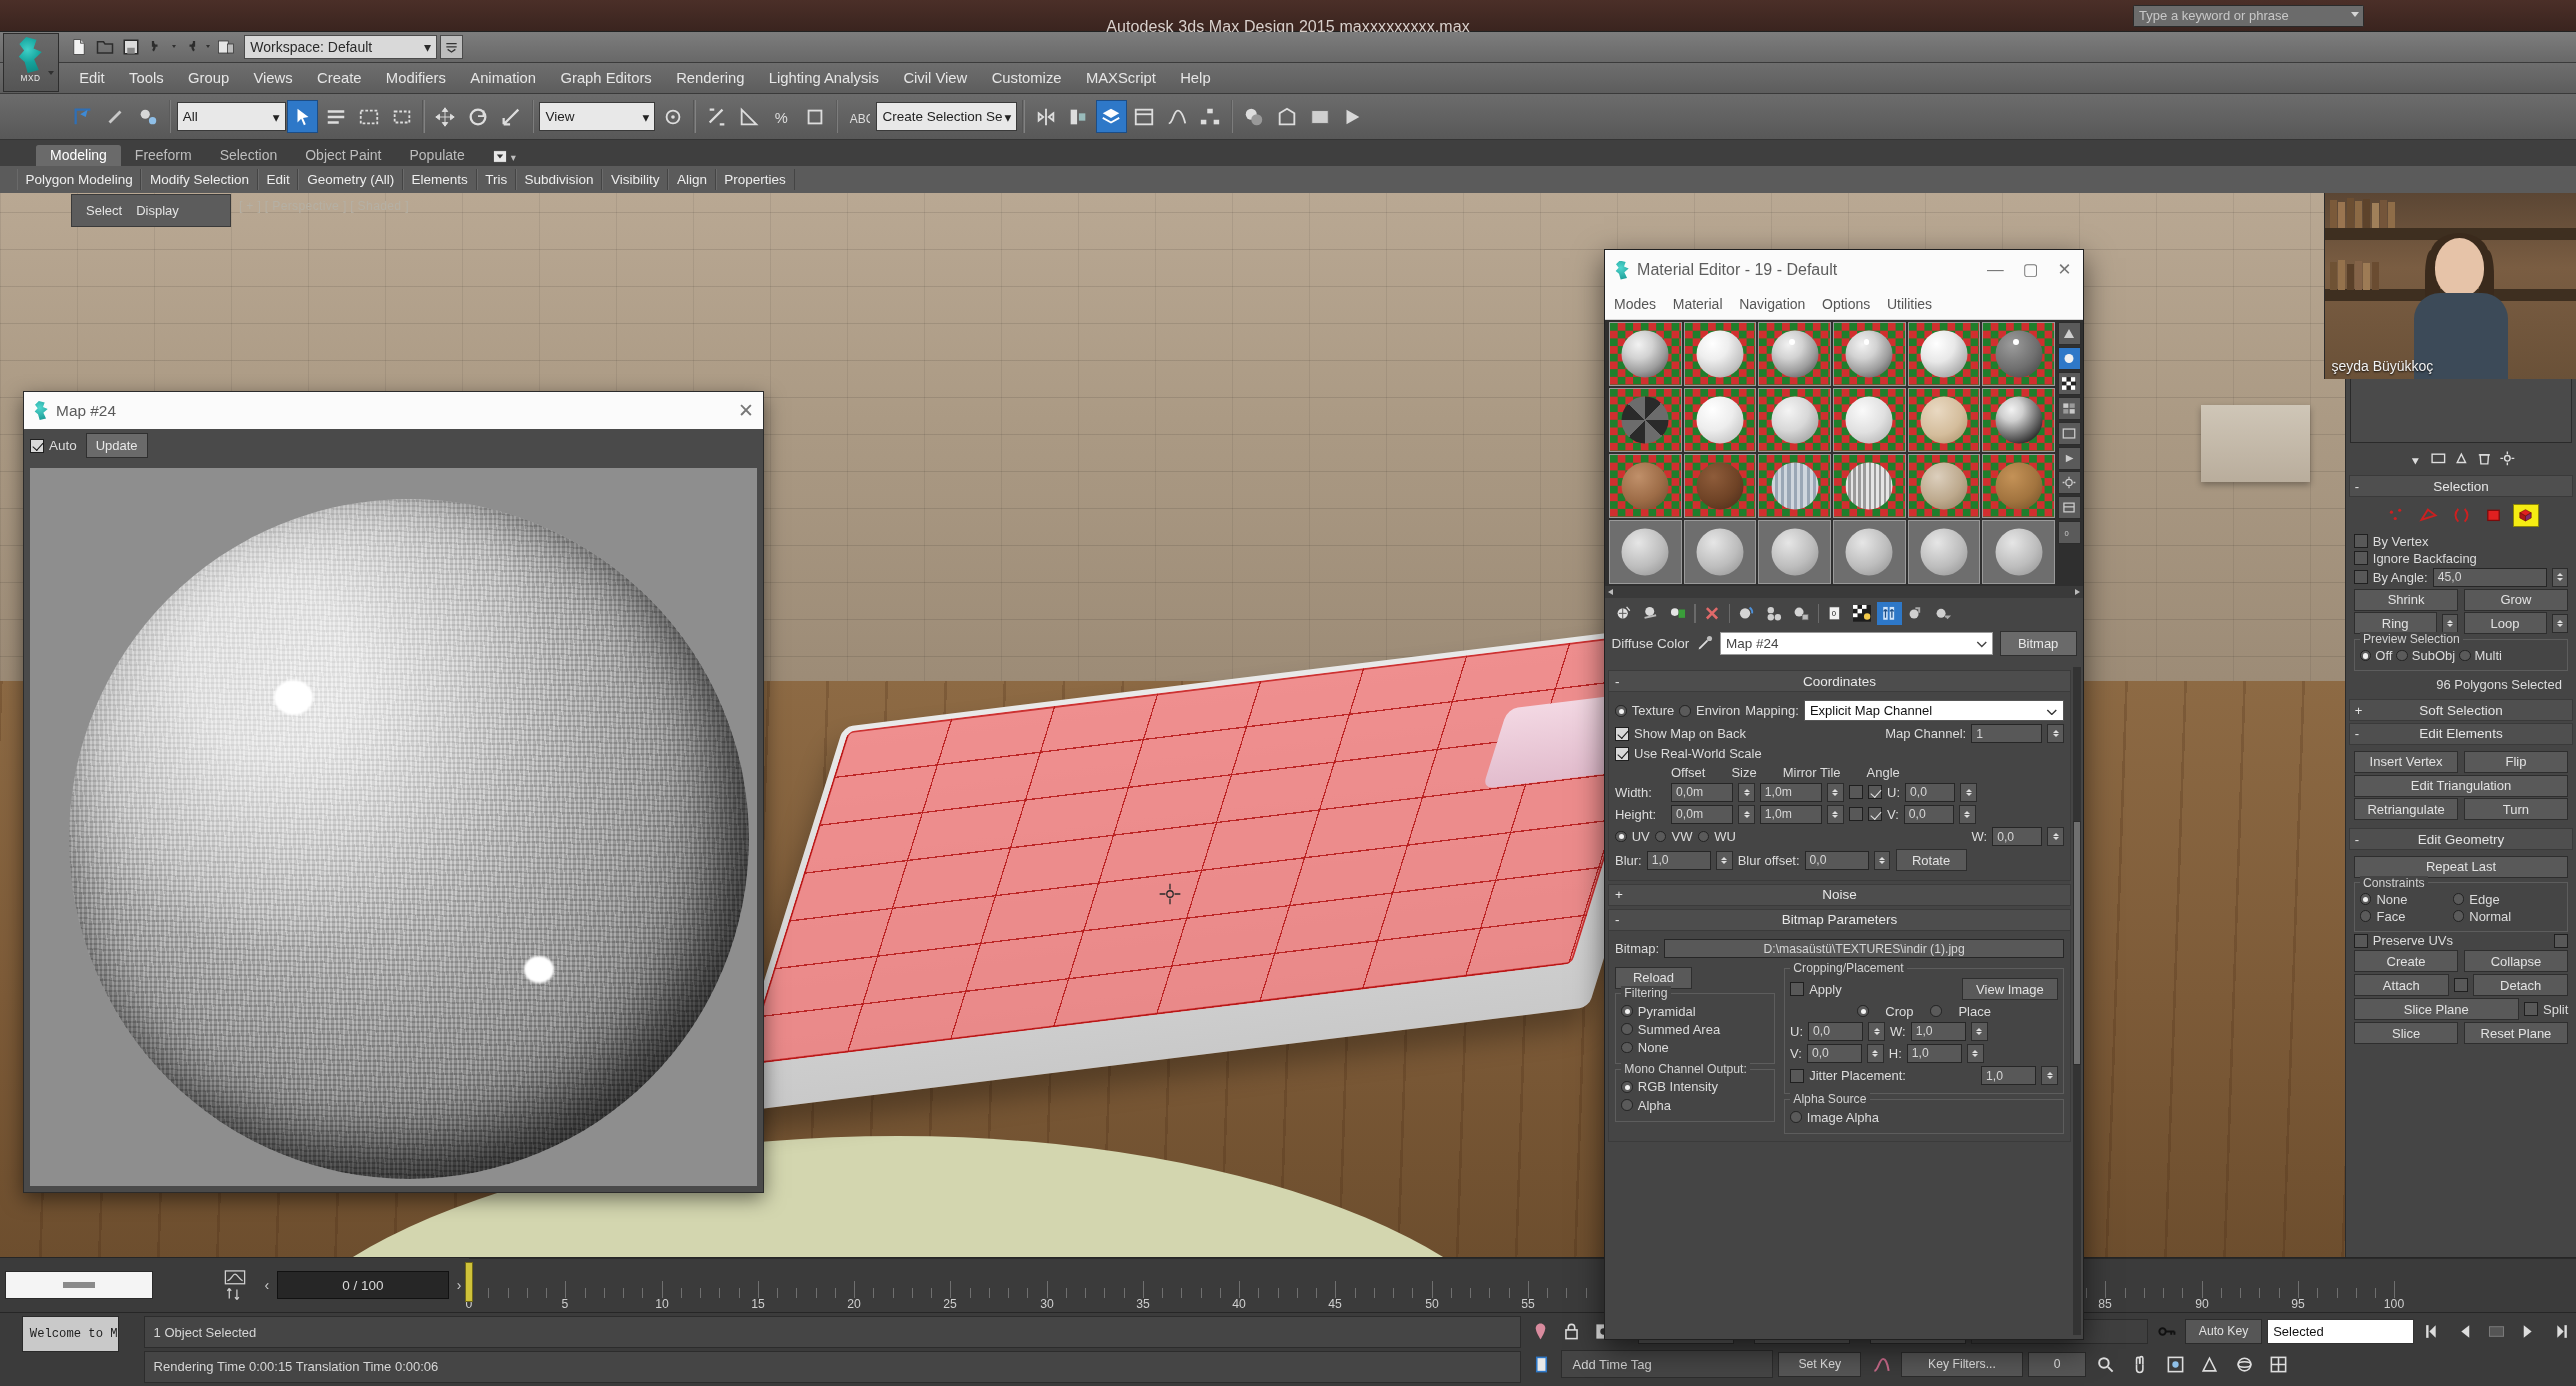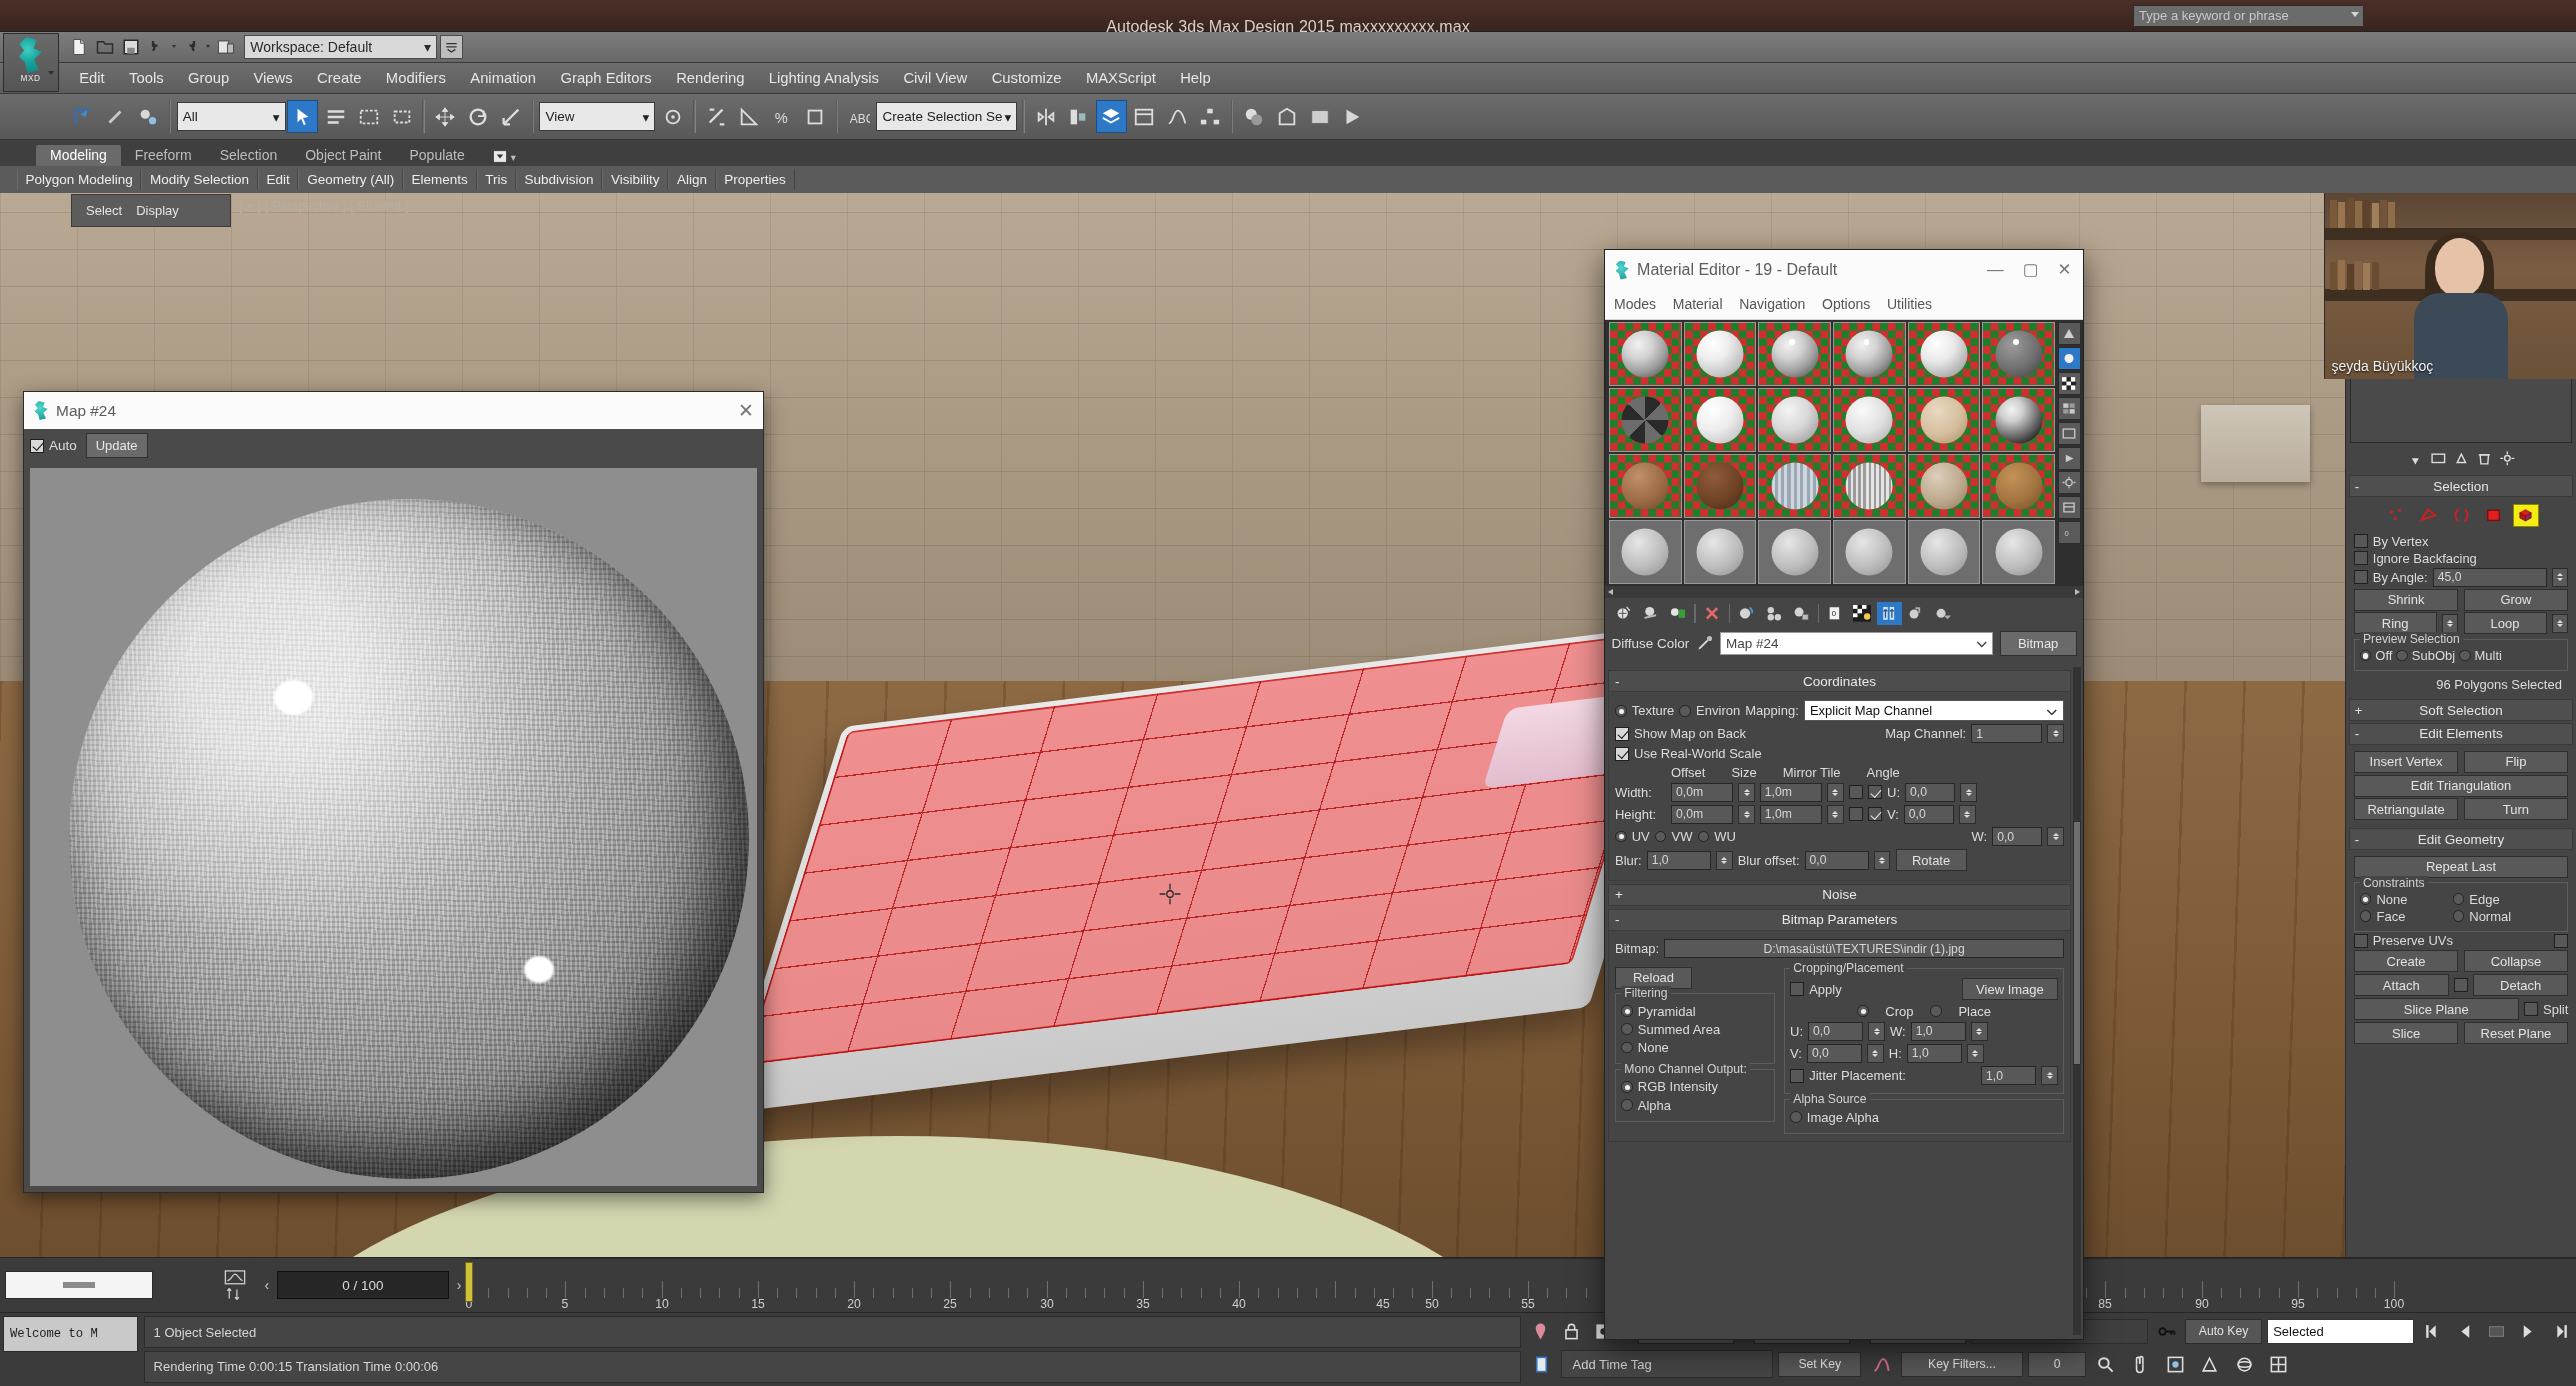--- a/index.html
+++ b/index.html
@@ -278,21 +278,21 @@
   .tl-arrow{width:22px;height:28px;display:flex;align-items:center;justify-content:center;color:#ccc;font-size:14px;}
   .tl-ruler{flex:1 1 auto;position:relative;background:#3b3b3b;
     border-top:0.6px solid #2a2a2a;}
   .tl-tick{position:absolute;bottom:14px;width:1.3px;background:#6f6f6f;}
   .tl-num{position:absolute;bottom:1.3px;transform:translateX(-50%);font-size:12.2px;color:#cfcfcf;}
   .tl-slider{position:absolute;top:2.6px;width:7.7px;height:40px;background:#cfc23a;border:0.6px solid #6f6719;}
   .tl-keyicons{width:45px;display:flex;flex-direction:column;align-items:center;justify-content:center;gap:1.9px;}
 
   
   .statuswrap{flex:0 0 auto;height:74px;background:#3b3b3b;display:flex;border-top:0.6px solid #262626;}
-  .sb-left{width:141px;display:flex;flex-direction:column;}
+  .sb-left{width:141px;display:flex;flex-direction:column;align-items:center;}
   .sb-welcome{height:36px;background:#c9c9c9;border:0.6px solid #2a2a2a;margin:2.6px;
     display:flex;align-items:center;padding-left:6.4px;}
   .sb-welcome span{font-family:"Liberation Mono",monospace;font-size:12.2px;color:#1e1e1e;}
   .sb-mid{flex:1 1 auto;display:flex;flex-direction:column;padding:1.9px 0;}
   .sb-line{height:32px;background:#454545;border:0.6px solid #2c2c2c;margin:1.3px 2.6px;
     display:flex;align-items:center;padding-left:9px;font-size:13px;color:#d6d6d6;}
   .sb-right{width:1052px;display:flex;flex-direction:column;padding:1.9px 2.6px;}
   .sb-rrow{display:flex;align-items:center;gap:5.1px;height:33px;}
   .coord{display:flex;align-items:center;gap:3.2px;}
   .coord .k{font-size:13px;color:#d0d0d0;}
@@ -1571,21 +1571,21 @@
         <div class="tl-tick" style="left: 1925px; height: 16.7px;"></div>
         <div class="tl-num" style="left: 0px;">0</div>
         <div class="tl-num" style="left: 96px;">5</div>
         <div class="tl-num" style="left: 193px; margin-top: 48px;">10</div>
         <div class="tl-num" style="left: 289px;">15</div>
         <div class="tl-num" style="left: 385px;">20</div>
         <div class="tl-num" style="left: 481px;">25</div>
         <div class="tl-num" style="left: 578px;">30</div>
         <div class="tl-num" style="left: 674px;">35</div>
         <div class="tl-num" style="left: 770px;">40</div>
-        <div class="tl-num" style="left: 866px; margin-left: 48px;">45</div>
+        <div class="tl-num" style="left: 866px;">45</div>
         <div class="tl-num" style="left: 963px;">50</div>
         <div class="tl-num" style="left: 1059px;">55</div>
         <div class="tl-num" style="left: 1155px;">60</div>
         <div class="tl-num" style="left: 1251px;">65</div>
         <div class="tl-num" style="left: 1348px;">70</div>
         <div class="tl-num" style="left: 1444px;">75</div>
         <div class="tl-num" style="left: 1540px;">80</div>
         <div class="tl-num" style="left: 1636px;">85</div>
         <div class="tl-num" style="left: 1733px;">90</div>
         <div class="tl-num" style="left: 1829px;">95</div>

